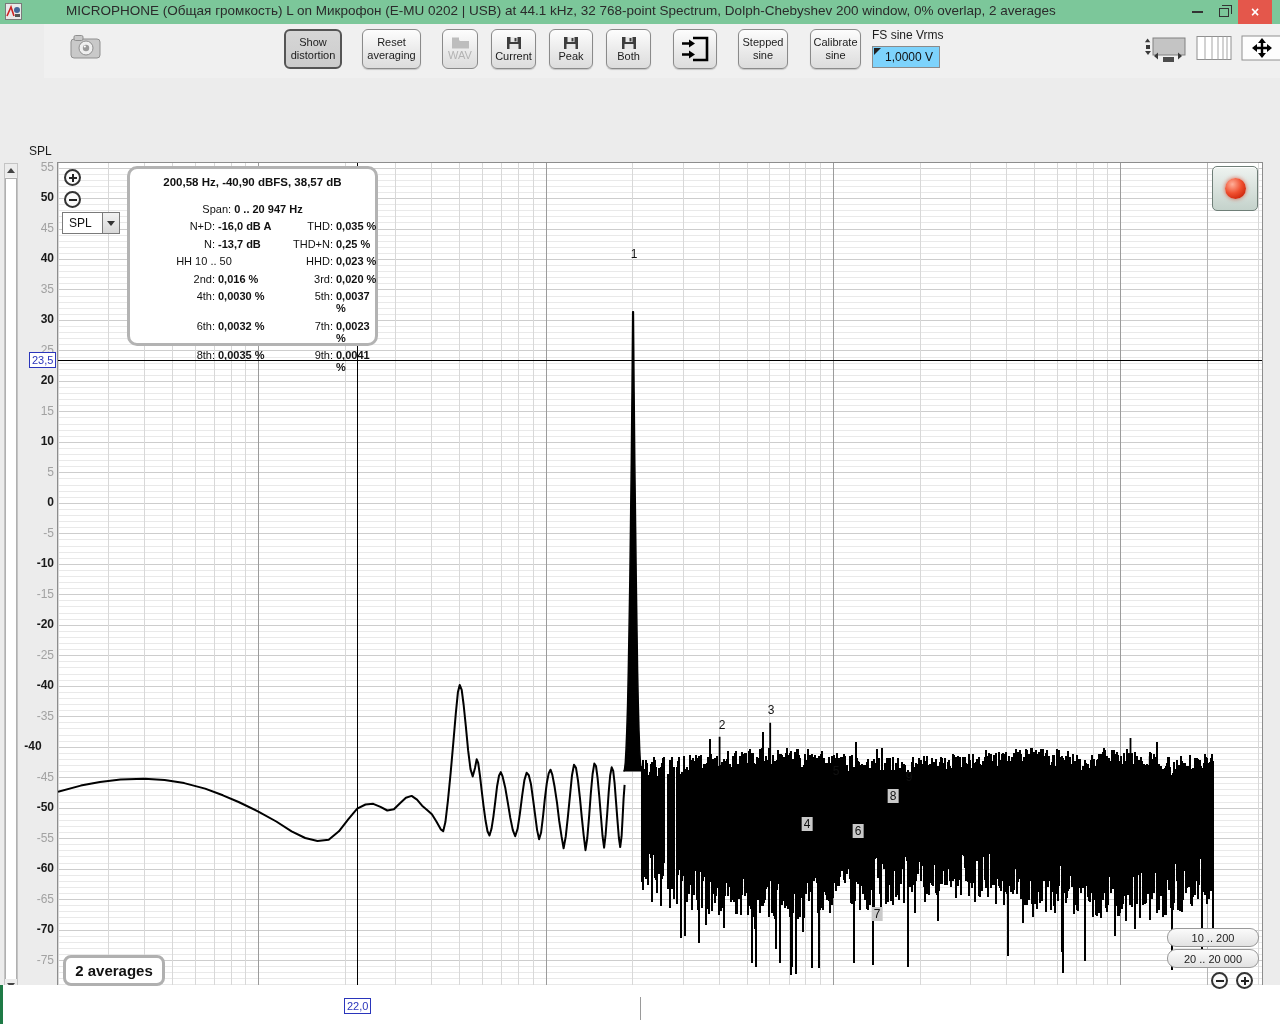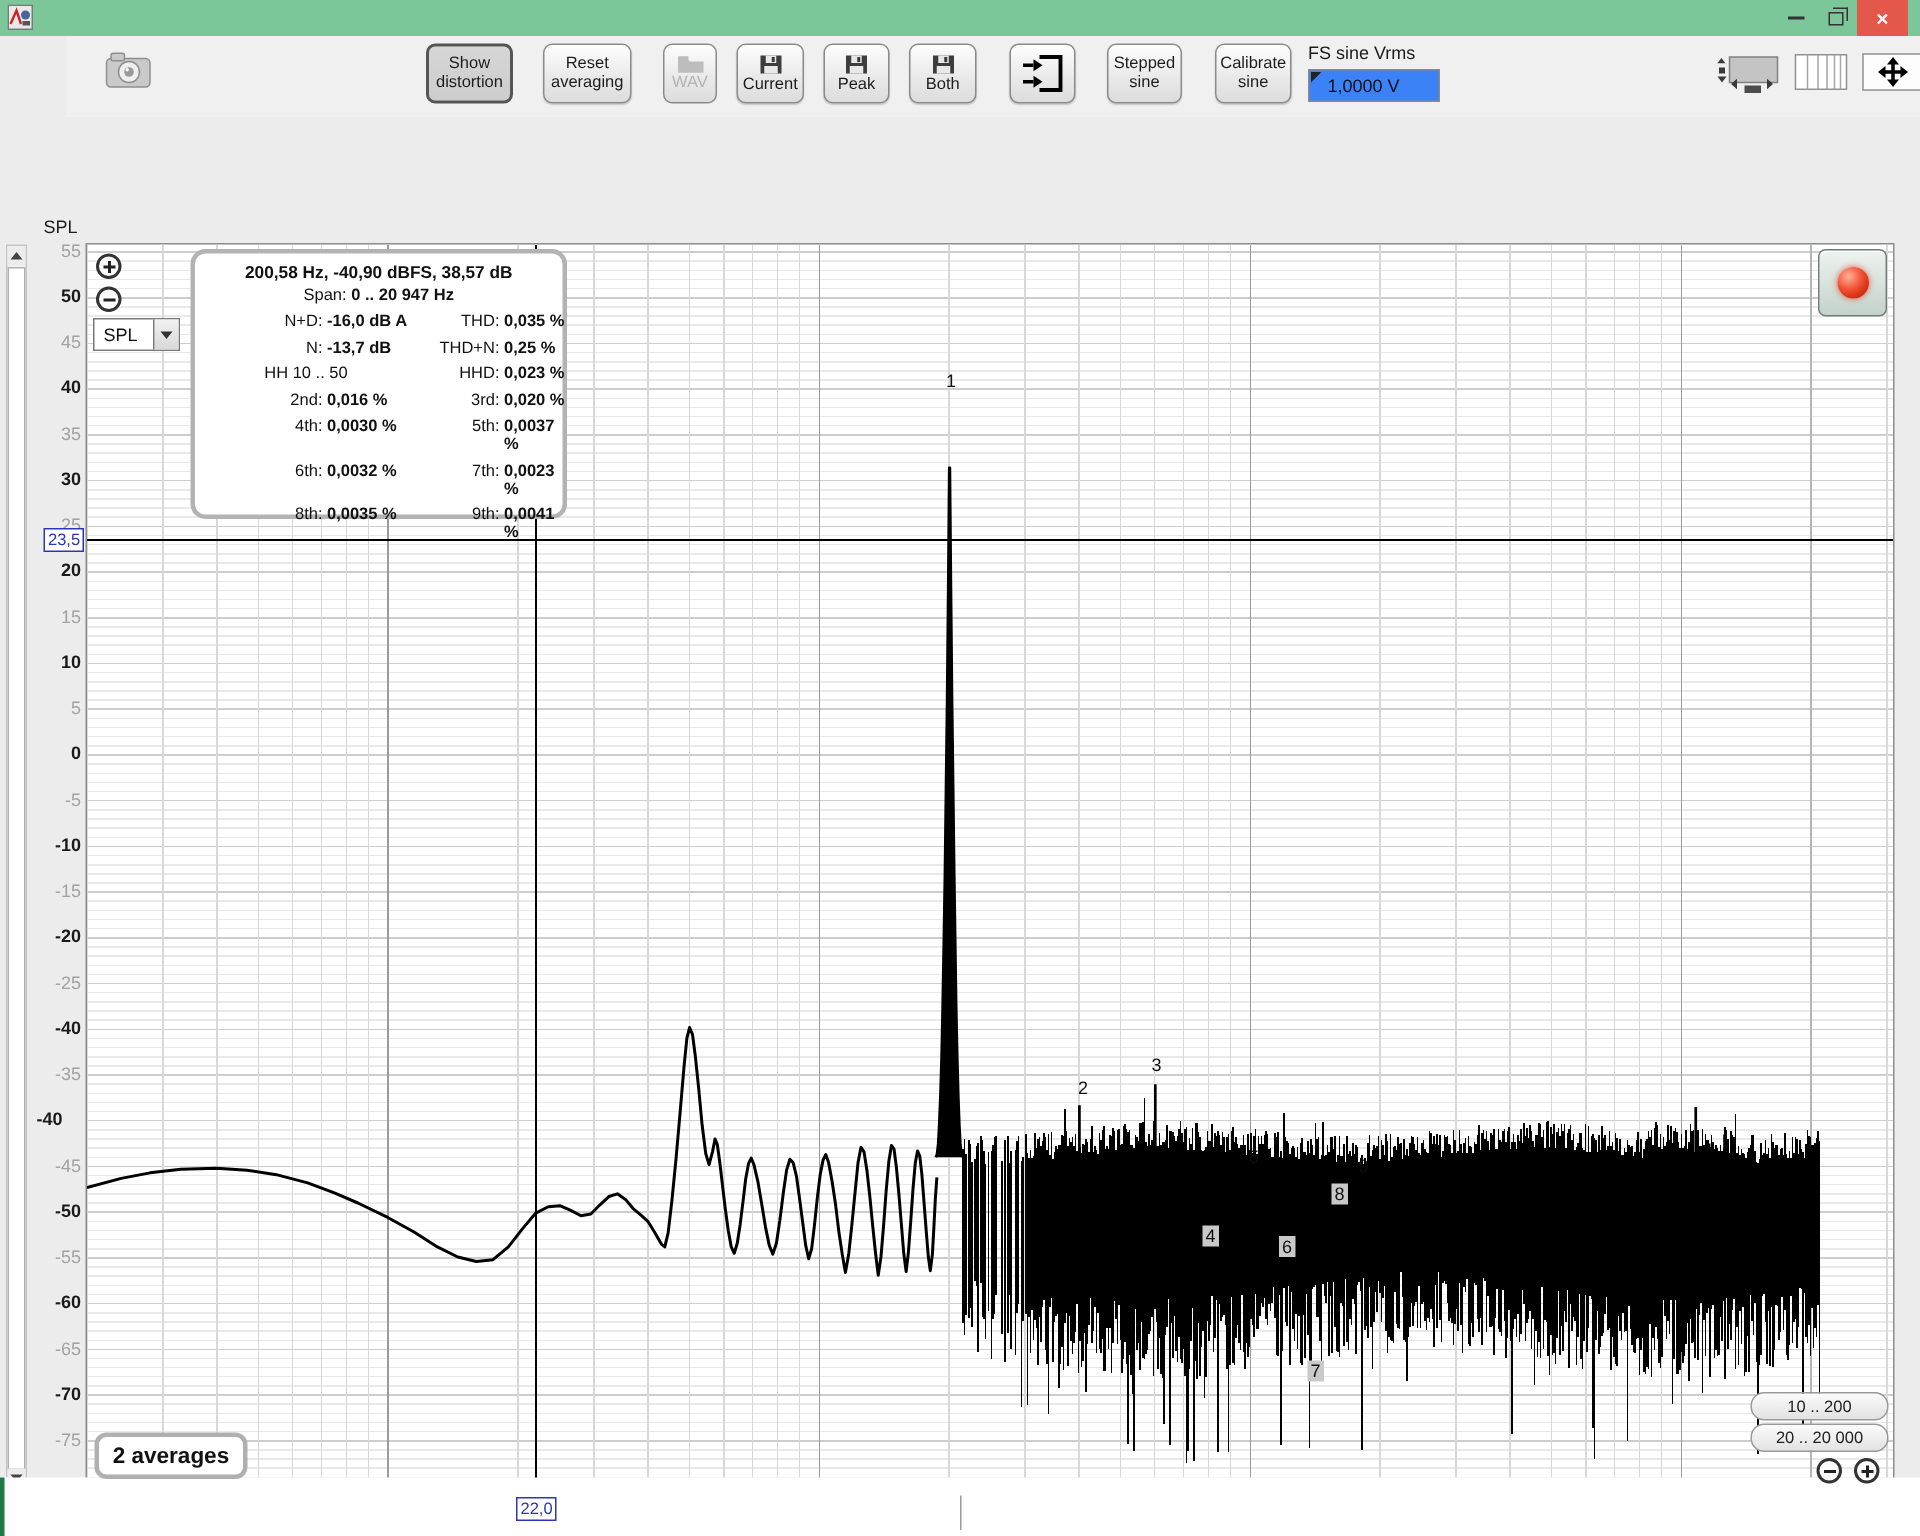--- a/index.html
+++ b/index.html
@@ -19,40 +19,40 @@
   
   .toolbar { position:absolute; left:0; top:24px; width:1280px; height:54px; background:#f0f0f0;margin-left:44px; }
   .tb-btn { position:absolute; top:5px; height:40px; border:1px solid #8a8a8a; border-radius:6px;
             background:linear-gradient(#fdfdfd,#eaeaea 55%,#dcdcdc);
             display:flex; flex-direction:column; align-items:center; justify-content:center;
             font-size:11px; line-height:13px; color:#1c1c1c; text-align:center;
             box-shadow:0 1px 1px rgba(0,0,0,.18); }
   .tb-btn.pressed { background:linear-gradient(#d6d6d6,#cccccc); border:2px solid #555; box-shadow:none; }
   .tb-btn.disabled { color:#b3b3b3; box-shadow:none; }
   .fs-label { position:absolute; left:828px; top:4px; font-size:12px; color:#1c1c1c; }
-  .fs-input { position:absolute; left:828px; top:22px; width:88px; height:22px; background:#3b82f6;
+  .fs-input { position:absolute; left:828px; top:22px; width:68px; height:22px; background:#7dd3fc;
               border:1px solid #8a8a8a; font-size:12px; color:#111; display:flex; align-items:center; padding-left:12px; }
   .fs-corner { position:absolute; left:1px; top:1px; width:0; height:0;
                border-top:7px solid #222; border-right:7px solid transparent; }
   .tb-icon { position:absolute; top:11px; }
   
   .workspace { position:absolute; left:0; top:78px; width:1280px; height:907px; background:#ececec; }
   .chart-box { position:absolute; left:58px; top:85px; width:1204px; height:830px; background:#fff;
                outline:1px solid #8d8d8d; }
   .axis-title { position:absolute; left:29px; top:66px; font-size:12px; color:#1c1c1c; }
   .ytick { position:absolute; width:42px; text-align:right; font-size:12px; }
   .ytick.major { color:#1a1a1a; font-weight:bold; }
   .ytick.minor { color:#a2a2a2; }
   .xtick { position:absolute; top:919px; font-size:12px; color:#1c1c1c; transform:translateX(-50%); white-space:nowrap; }
   .cursor-box { position:absolute; border:1px solid #2a35bb; background:#fff; color:#2a35bb;
                 font-size:11px; padding:0 2px; line-height:14px; z-index:30; }
   
   .panel { position:absolute; background:#fff; border:3px solid #b3b3b3; border-radius:10px; z-index:20; }
   .mp { left:127px; top:88px; width:251px; height:180px; padding:7px 4px 4px 4px; font-size:11px; color:#111; }
-  .mp-header { text-align:center; font-weight:bold; font-size:11.5px; margin-bottom:3px; }
+  .mp-header { text-align:center; font-weight:bold; font-size:11.5px; margin-bottom:15px; }
   .mp-span { text-align:center; margin-bottom:5px; }
   .mp-grid { display:grid; grid-template-columns:84px 56px 62px 43px; row-gap:5.5px; }
   .mp-label { text-align:right; padding-right:3px; }
   .mp-value { font-weight:bold; }
   .mp-full { grid-column:1 / span 2; text-align:center; }
   .lp { left:1028px; top:90px; width:135px; height:68px; text-align:center; color:#111; padding-top:2px; }
   .lp-big { font-size:19px; font-weight:bold; }
   .lp-small { font-size:10px; font-weight:bold; line-height:13px; }
   .record-btn { position:absolute; left:1212px; top:88px; width:46px; height:45px; border:1px solid #6f7f78;
                 border-radius:5px; background:linear-gradient(#eef3f0,#c4d2cb); z-index:20;
@@ -104,20 +104,21 @@
 
   <div class="titlebar">
     <span class="abs" style="left:5px;top:3px;">
       <svg width="17" height="17">
           <rect x="0.5" y="0.5" width="16" height="16" fill="#e9e9e9" stroke="#7a7a7a"></rect>
           <path d="M2 13 L6 4 L9 13" stroke="#c22" stroke-width="1.6" fill="none"></path>
           <circle cx="12" cy="7" r="3" fill="#446699"></circle>
           <rect x="10" y="11" width="5" height="3" fill="#555"></rect>
         </svg>
     </span>
+    <span class="title-text">MICROPHONE (Общая громкость) L on Микрофон (E-MU 0202 | USB) at 44.1 kHz, 32 768-point Spectrum, Dolph-Chebyshev 200 window, 0% overlap, 2 averages</span>
     <span class="win-btn" style="left:1185px;width:25px;">
         <span class="glyph-min"></span>
       </span>
     <span class="win-btn" style="left:1211px;width:25px;">
         <span class="glyph-max"></span>
       </span>
     <span class="win-btn close-btn" style="left:1238px;width:34px;">
         <span>×</span>
       </span>
   </div>

